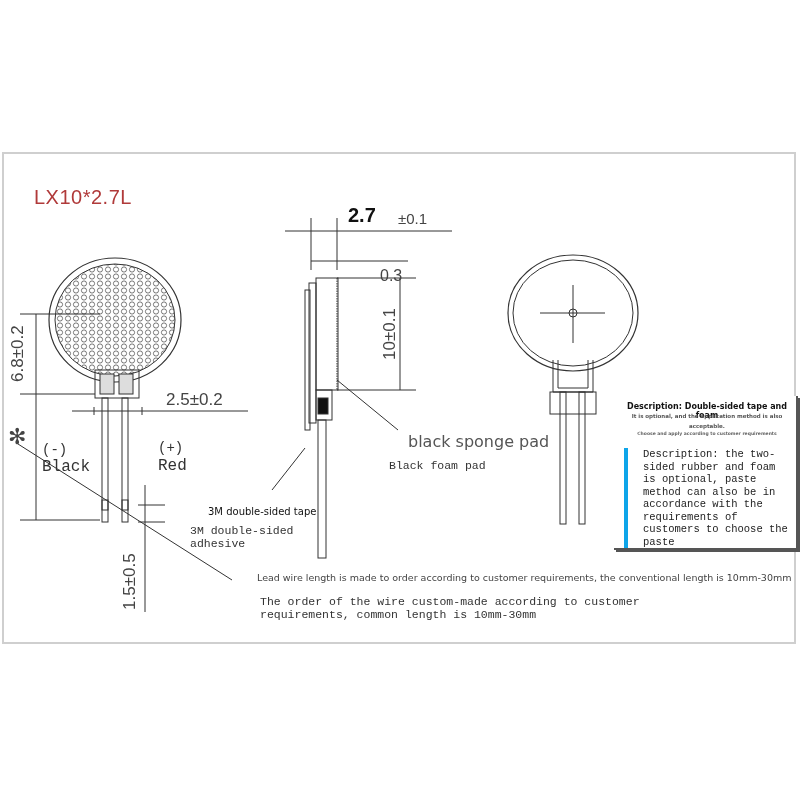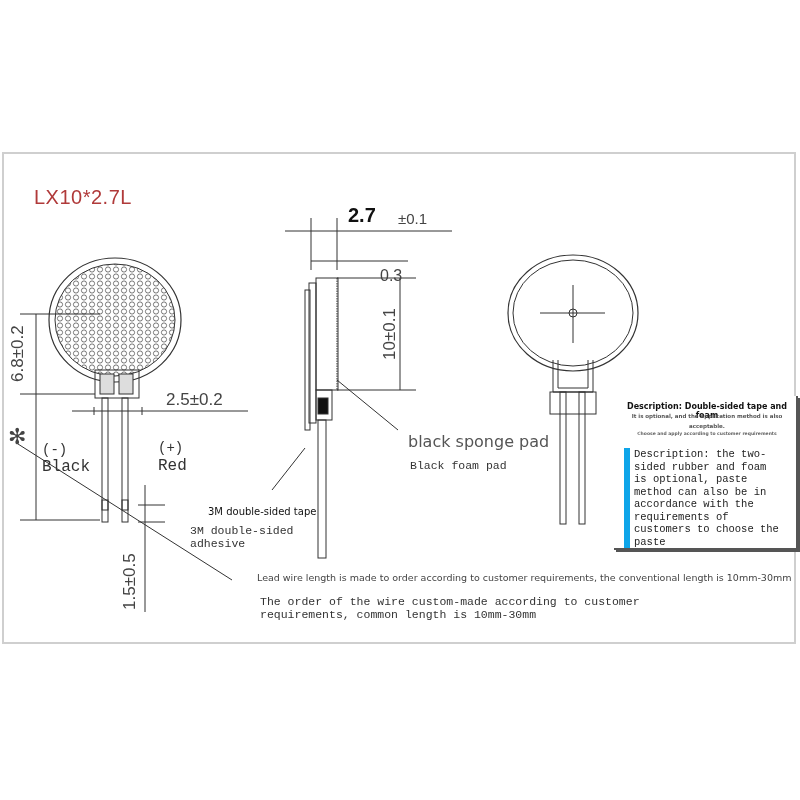--- a/index.html
+++ b/index.html
@@ -6,21 +6,21 @@
   body { width:800px; height:800px; position:relative; overflow:hidden; font-family:"Liberation Sans", sans-serif; }
   .frame { position:absolute; left:2px; top:152px; width:794px; height:492px; border:2px solid #cfcfcf; box-sizing:border-box; background:#fff; }
   svg.drawing { position:absolute; left:0; top:0; width:800px; height:800px; }
   .txt { position:absolute; white-space:nowrap; color:#333; }
   .title { left:34px; top:186px; font-size:20px; color:#b03a3a; font-family:"Liberation Sans", sans-serif; letter-spacing:0.5px;text-align:center; }
   .dim { font-family:"Liberation Sans", sans-serif; font-size:17px; color:#444; }
   .mono { font-family:"Liberation Mono", monospace; color:#333; }
   .cond { font-family:"DejaVu Sans", sans-serif; transform-origin:left top; }
   .note-box { position:absolute; left:614px; top:396px; width:182px; height:152px; background:#fff; box-shadow:2px 2px 0 #555; border-right:2px solid #555; border-bottom:2px solid #555; }
   .note-box .hdr { position:absolute; left:8px; top:6px; width:170px; text-align:center; font-family:"DejaVu Sans", sans-serif;font-weight:bold; }
-  .note-box .body { position:absolute; left:10px; top:52px; font-family:"Liberation Mono", monospace; font-size:10.5px; line-height:12.5px; color:#222; white-space:pre; border-left:6px solid #0ea5e9; padding-left:4px; }
+  .note-box .body { position:absolute; left:10px; top:52px; font-family:"Liberation Mono", monospace; font-size:10.5px; line-height:12.5px; color:#222; white-space:pre; border-left:4px solid #0ea5e9; padding-left:15px; }
 </style>
 </head>
 <body>
 
 <div class="frame"></div>
 
 <svg class="drawing" viewBox="0 0 800 800" xmlns="http://www.w3.org/2000/svg">
   <defs>
     <pattern id="hex" width="8" height="7" patternUnits="userSpaceOnUse">
       <circle cx="4" cy="3.5" r="2.6" fill="none" stroke="#555" stroke-width="0.8"></circle>
@@ -102,21 +102,21 @@
 <div class="txt mono" style="left:42px;top:458px;font-size:16px;text-align:right;">Black</div>
 <div class="txt mono" style="left:158px;top:440px;font-size:14px;">(+)</div>
 <div class="txt mono" style="left:158px;top:457px;font-size:16px;">Red</div>
 
 <div class="txt dim" style="left:348px;top:204px;font-size:20px;color:#111;font-weight:bold;">2.7</div>
 <div class="txt dim" style="left:398px;top:210px;font-size:15px;">±0.1</div>
 <div class="txt dim" style="left:380px;top:243px;font-size:16px;margin-top:24px;">0.3</div>
 <div class="txt dim" style="left:380px;top:360px;transform:rotate(-90deg);transform-origin:left top;">10±0.1</div>
 
 <div class="txt cond" style="left:408px;top:432px;font-size:16px;color:#555;">black sponge pad</div>
-<div class="txt mono" style="left:410px;top:459px;font-size:11.5px;">Black foam pad</div>
+<div class="txt mono" style="left:389px;top:459px;font-size:11.5px;">Black foam pad</div>
 <div class="txt cond" style="left:208px;top:506px;font-size:10px;color:#111;">3M double-sided tape</div>
 <div class="txt mono" style="left:190px;top:524px;font-size:11.5px;line-height:13px;">3M double-sided</div>
 <div class="txt mono" style="left:190px;top:537px;font-size:11.5px;text-align:center;">adhesive</div>
 
 <div class="txt cond" style="left:242px;top:572px;font-size:9.5px;color:#444;margin-left:15px;">Lead wire length is made to order according to customer requirements, the conventional length is 10mm-30mm</div>
 <div class="txt mono" style="left:260px;top:595px;font-size:11.5px;">The order of the wire custom-made according to customer</div>
 <div class="txt mono" style="left:260px;top:608px;font-size:11.5px;">requirements, common length is 10mm-30mm</div>
 
 <div class="note-box">
   <div class="hdr" style="font-size:8px;color:#111;">Description: Double-sided tape and foam</div>

